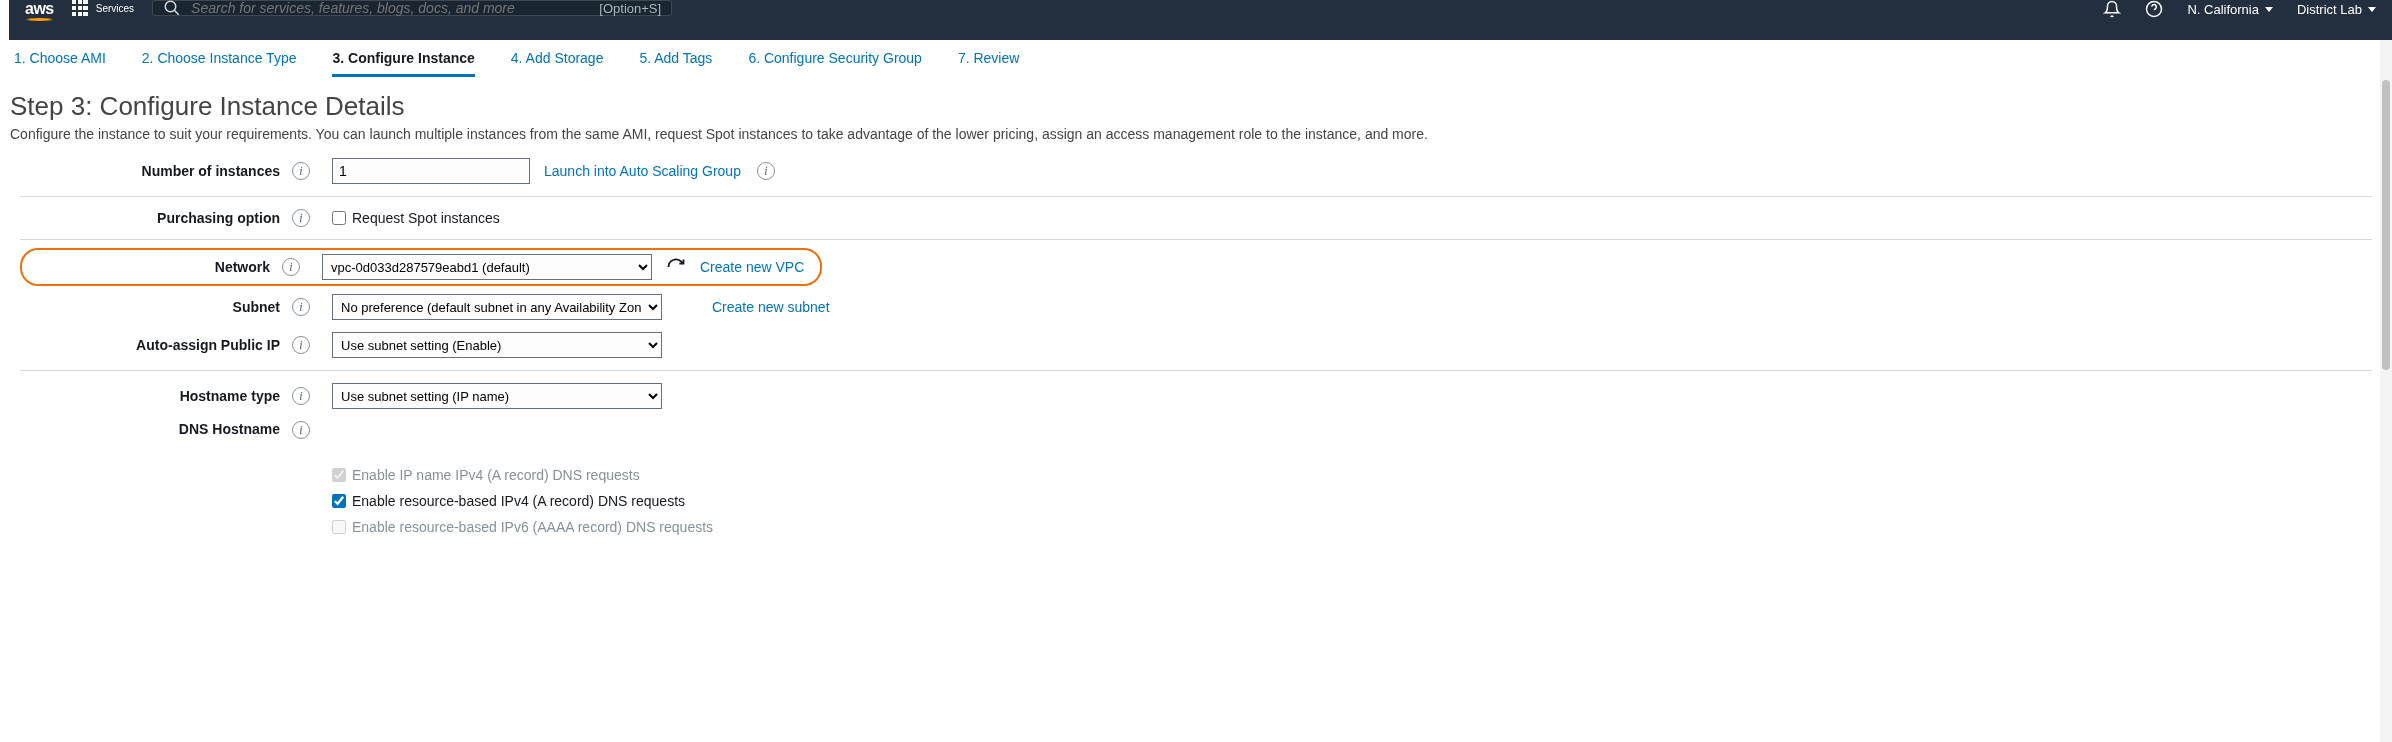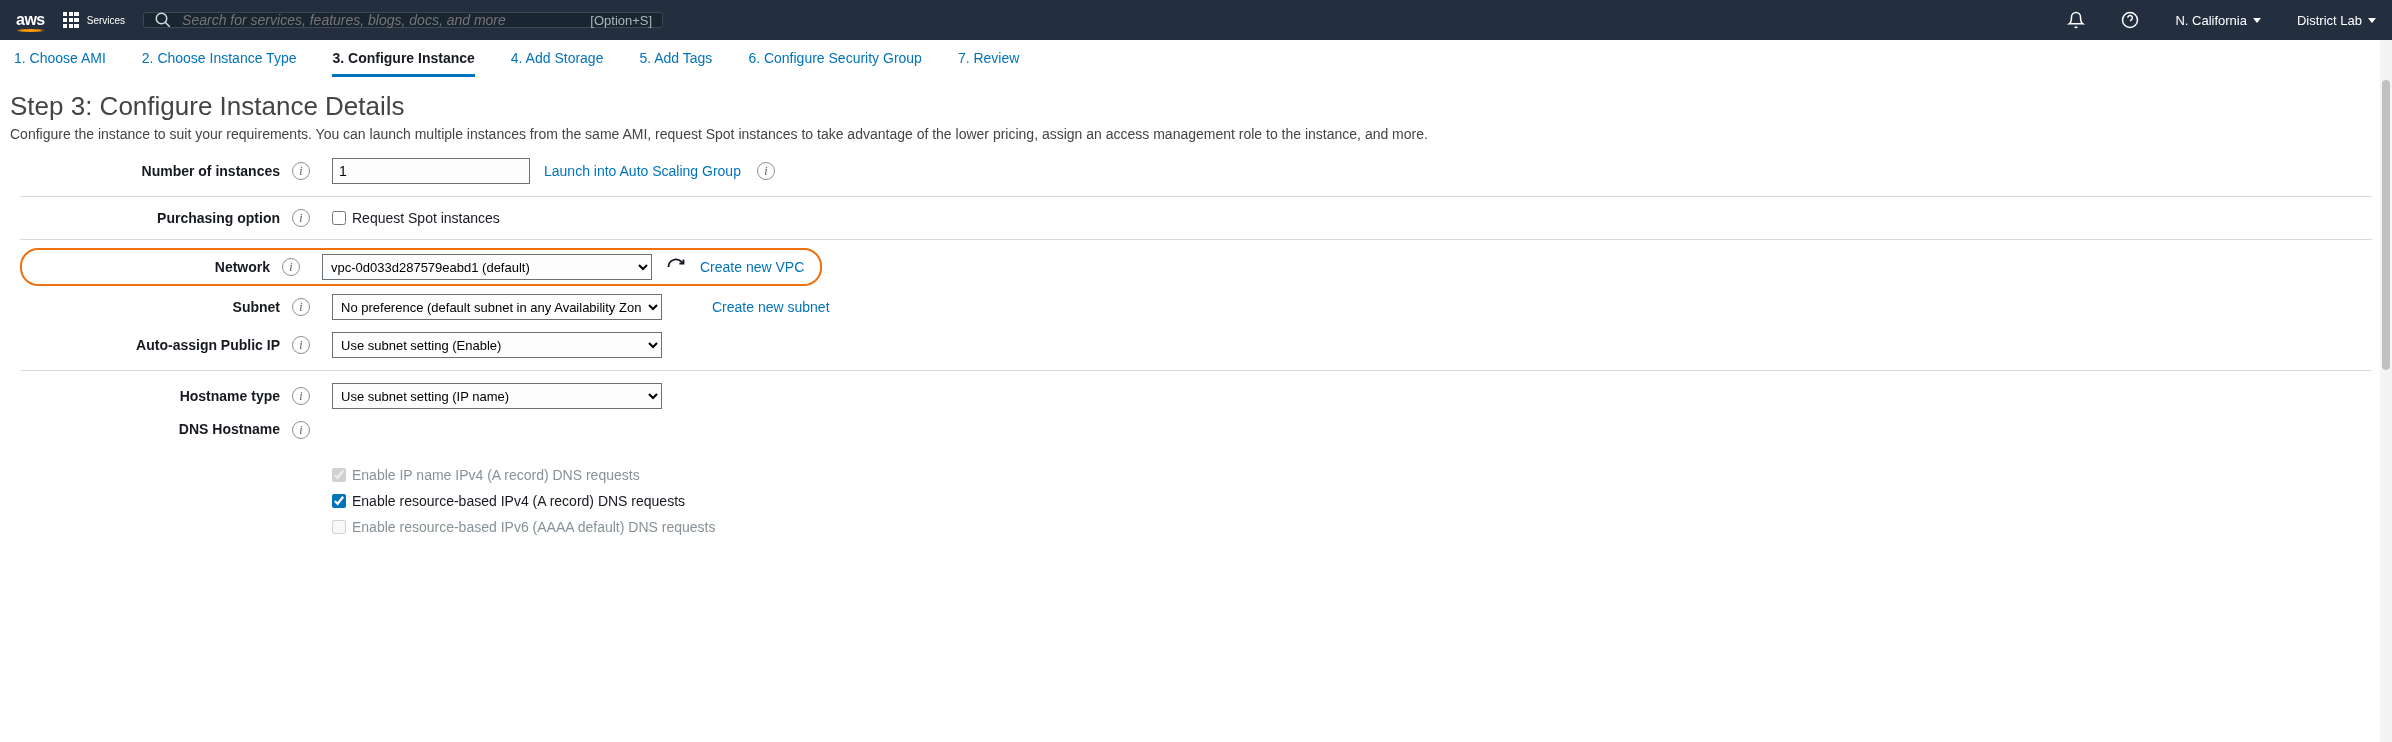--- a/index.html
+++ b/index.html
@@ -1,31 +1,31 @@
 <!DOCTYPE html>
 <html><head>
 <meta charset="utf-8">
 <style>
   * { box-sizing: border-box; margin: 0; padding: 0; }
   body { font-family: "Amazon Ember", "Helvetica Neue", Arial, sans-serif; font-size: 14px; color: #16191f; background: #fff; }
 
   
-  .topnav { background: #232f3e; height: 40px; display: flex; align-items: center; padding: 0 16px; color: #fff; gap: 18px; }
+  .topnav { background: #232f3e; height: 40px; display: flex; align-items: flex-start; padding: 0 16px; color: #fff; gap: 18px; margin-left: 9px; }
   .aws-logo { font-weight: 700; font-size: 16px; color: #fff; position: relative; letter-spacing: -0.5px; }
   .aws-logo::after { content: ""; display: block; position: absolute; left: 0; right: 0; bottom: -3px; height: 3px;
     background: linear-gradient(to right, transparent 0%, #ff9900 20%, #ff9900 80%, transparent 100%);
     border-radius: 50%; }
   .services-btn { display: flex; align-items: center; gap: 8px; color: #fff; font-size: 10px; cursor: pointer; }
   .grid-icon { width: 16px; height: 16px; display: grid; grid-template-columns: repeat(3,1fr); grid-template-rows: repeat(3,1fr); gap: 1.5px; }
   .grid-icon span { background: #fff; width: 100%; height: 100%; }
   .search-wrap { flex: 0 0 520px; height: 16px; background: #1a2532; border: 1px solid #414750; border-radius: 3px; display: flex; align-items: center; padding: 0 10px; gap: 10px; }
   .search-wrap input { flex: 1; background: transparent; border: none; outline: none; color: #d5dbdb; font-style: italic; font-size: 14px; }
   .search-wrap .kbd { color: #aab7b8; font-size: 13px; }
   .nav-spacer { flex: 1; }
-  .nav-right { display: flex; align-items: center; gap: 36px; }
+  .nav-right { display: flex; align-items: center; gap: 24px; }
   .nav-icon { width: 18px; height: 18px; cursor: pointer; }
   .nav-item { color: #fff; font-size: 13px; display: flex; align-items: center; gap: 6px; cursor: pointer; }
   .caret-down { width: 0; height: 0; border-left: 4px solid transparent; border-right: 4px solid transparent; border-top: 5px solid #fff; }
 
   
   .wizard { display: flex; gap: 36px; padding: 10px 14px 0 14px; border-bottom: 0; }
   .wizard a { color: #0073bb; text-decoration: none; font-size: 14px; padding-bottom: 8px; cursor: pointer; }
   .wizard a.active { color: #16191f; font-weight: 700; border-bottom: 3px solid #0073bb; }
 
   
@@ -208,21 +208,21 @@
       <label class="chk-label disabled">
         <input type="checkbox" class="chk" disabled="" checked="" style="">
         <span>Enable IP name IPv4 (A record) DNS requests</span>
       </label>
       <label class="chk-label">
         <input type="checkbox" class="chk" checked="" style="">
         <span>Enable resource-based IPv4 (A record) DNS requests</span>
       </label>
       <label class="chk-label disabled">
         <input type="checkbox" class="chk" disabled="" style="">
-        <span>Enable resource-based IPv6 (AAAA default) DNS requests</span>
+        <span>Enable resource-based IPv6 (AAAA record) DNS requests</span>
       </label>
     </div>
   </div>
 
 </div>
 
 <div class="vscroll">
     <div class="thumb"></div>
   </div>
 

